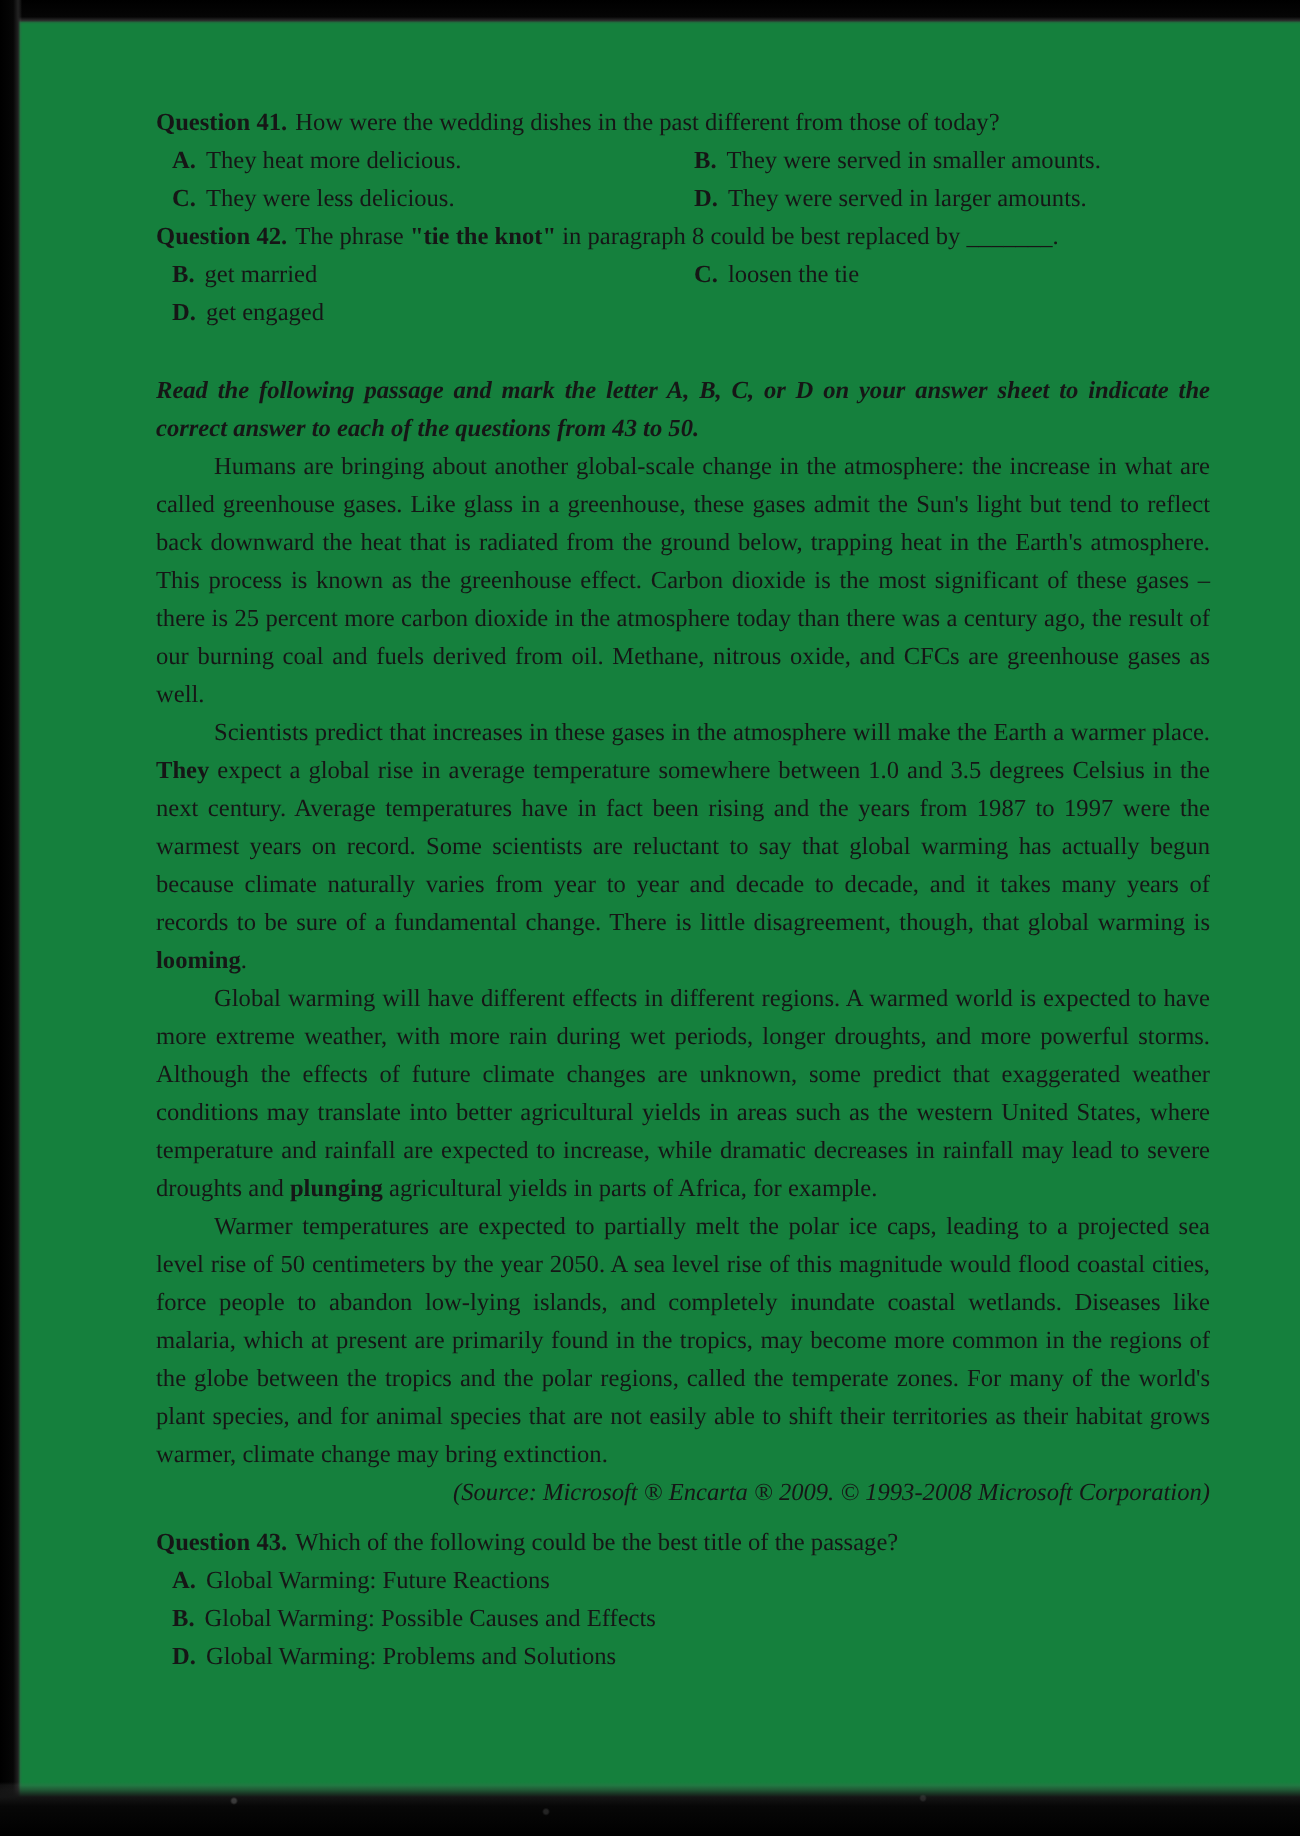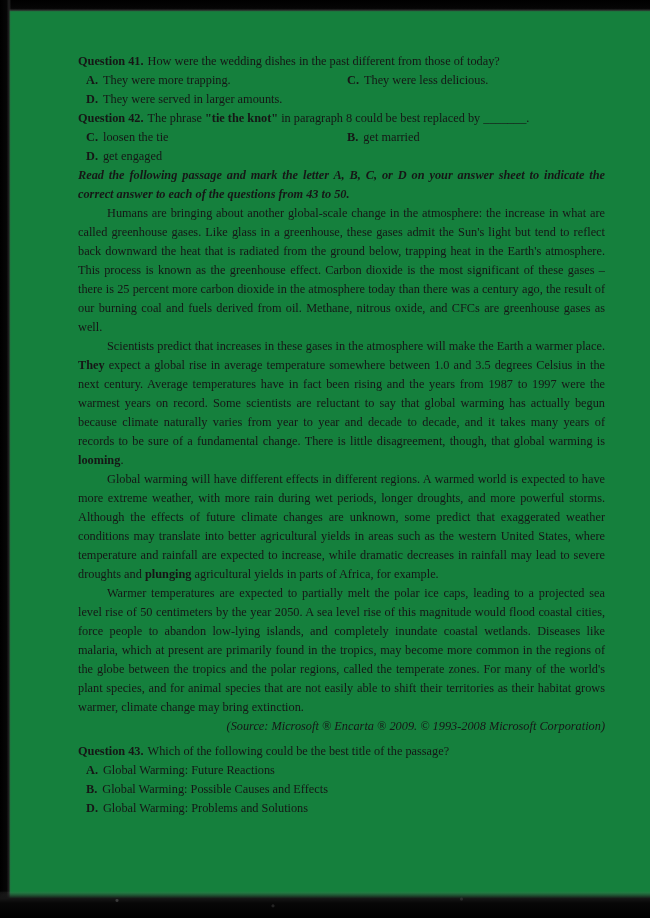--- a/index.html
+++ b/index.html
@@ -31,50 +31,51 @@
     position:absolute;left:78px;top:52px;width:527px;
     font-size:12.3px;line-height:19px;
   }
   p{margin:0;}
   .b{font-weight:bold;}
   .q-label{font-weight:bold;margin-right:4px;}
   .opts{padding-left:8px;}
   .two-col{display:grid;grid-template-columns:261px 1fr;}
   .opt{white-space:nowrap;}
   .opt-letter{font-weight:bold;margin-right:5px;}
-  .instruction{margin-top:0;font-weight:bold;font-style:italic;text-align:justify;}
+  .instruction{margin-top:20px;font-weight:bold;font-style:italic;text-align:justify;}
   .para{text-align:justify;text-indent:29px;}
   .source{text-align:right;font-style:italic;}
   .q43{margin-top:6px;}
   .footer{text-align:right;margin-top:0;}
 </style>
 </head>
 <body>
 
 <div class="page">
   <div class="scan-top"></div>
   <div class="scan-left"></div>
   <div class="scan-bottom"></div>
 
   <div class="content">
 
     <div>
       <p class="q-line"><span class="q-label">Question 41.</span><span>How were the wedding dishes in the past different from those of today?</span></p>
       <div class="opts two-col">
-        <div class="opt"><span class="opt-letter">A.</span><span>They were more trapping.</span></div>
+        <div class="opt"><span class="opt-letter">A.</span><span>They heat more delicious.</span></div>
+        <div class="opt"><span class="opt-letter">B.</span><span>They were served in smaller amounts.</span></div>
         <div class="opt"><span class="opt-letter">C.</span><span>They were less delicious.</span></div>
         <div class="opt"><span class="opt-letter">D.</span><span>They were served in larger amounts.</span></div>
       </div>
     </div>
 
     <div>
       <p class="q-line"><span class="q-label">Question 42.</span><span><span>The phrase </span><span class="b">"tie the knot"</span><span> in paragraph 8 could be best replaced by _______.</span></span></p>
       <div class="opts two-col">
+        <div class="opt"><span class="opt-letter">B.</span><span>get married</span></div>
         <div class="opt"><span class="opt-letter">C.</span><span>loosen the tie</span></div>
-        <div class="opt"><span class="opt-letter">B.</span><span>get married</span></div>
         <div class="opt"><span class="opt-letter">D.</span><span>get engaged</span></div>
       </div>
     </div>
 
     <p class="instruction">Read the following passage and mark the letter A, B, C, or D on your answer sheet to indicate the correct answer to each of the questions from 43 to 50.</p>
 
     <p class="para"><span>Humans are bringing about another global-scale change in the atmosphere: the increase in what are called greenhouse gases. Like glass in a greenhouse, these gases admit the Sun's light but tend to reflect back downward the heat that is radiated from the ground below, trapping heat in the Earth's atmosphere. This process is known as the greenhouse effect. Carbon dioxide is the most significant of these gases – there is 25 percent more carbon dioxide in the atmosphere today than there was a century ago, the result of our burning coal and fuels derived from oil. Methane, nitrous oxide, and CFCs are greenhouse gases as well.</span></p>
     <p class="para"><span>Scientists predict that increases in these gases in the atmosphere will make the Earth a warmer place. </span><span class="b">They</span><span> expect a global rise in average temperature somewhere between 1.0 and 3.5 degrees Celsius in the next century. Average temperatures have in fact been rising and the years from 1987 to 1997 were the warmest years on record. Some scientists are reluctant to say that global warming has actually begun because climate naturally varies from year to year and decade to decade, and it takes many years of records to be sure of a fundamental change. There is little disagreement, though, that global warming is </span><span class="b">looming</span><span>.</span></p>
     <p class="para"><span>Global warming will have different effects in different regions. A warmed world is expected to have more extreme weather, with more rain during wet periods, longer droughts, and more powerful storms. Although the effects of future climate changes are unknown, some predict that exaggerated weather conditions may translate into better agricultural yields in areas such as the western United States, where temperature and rainfall are expected to increase, while dramatic decreases in rainfall may lead to severe droughts and </span><span class="b">plunging</span><span> agricultural yields in parts of Africa, for example.</span></p>
     <p class="para"><span>Warmer temperatures are expected to partially melt the polar ice caps, leading to a projected sea level rise of 50 centimeters by the year 2050. A sea level rise of this magnitude would flood coastal cities, force people to abandon low-lying islands, and completely inundate coastal wetlands. Diseases like malaria, which at present are primarily found in the tropics, may become more common in the regions of the globe between the tropics and the polar regions, called the temperate zones. For many of the world's plant species, and for animal species that are not easily able to shift their territories as their habitat grows warmer, climate change may bring extinction.</span></p>

